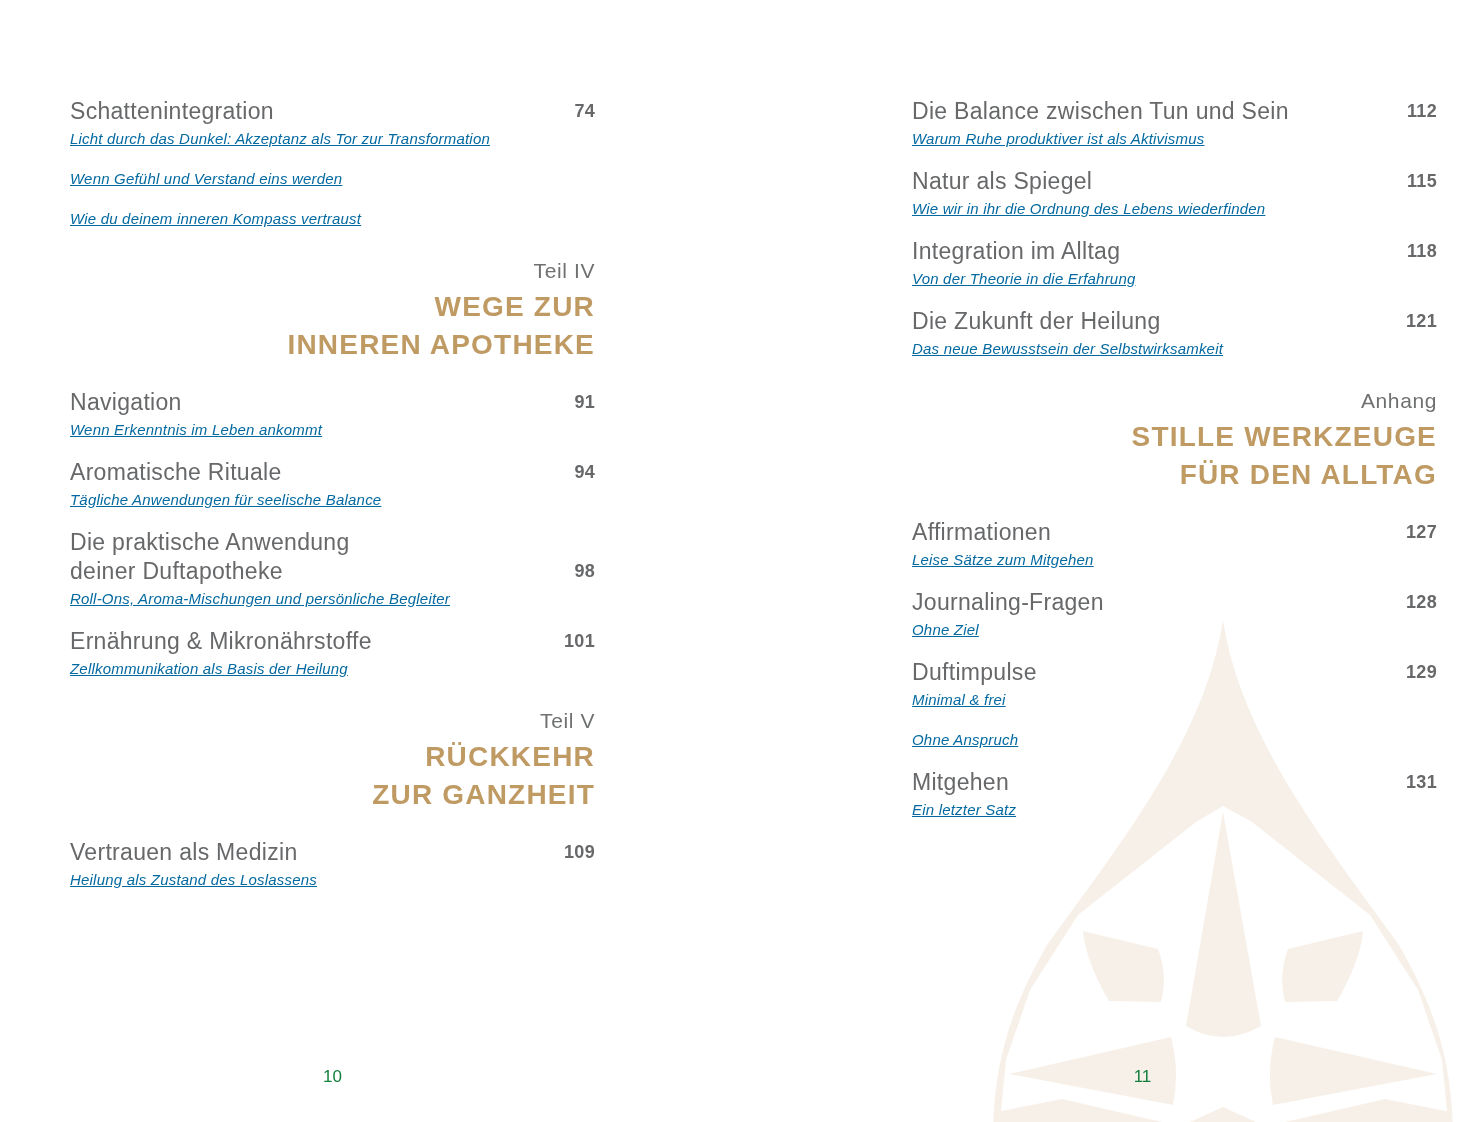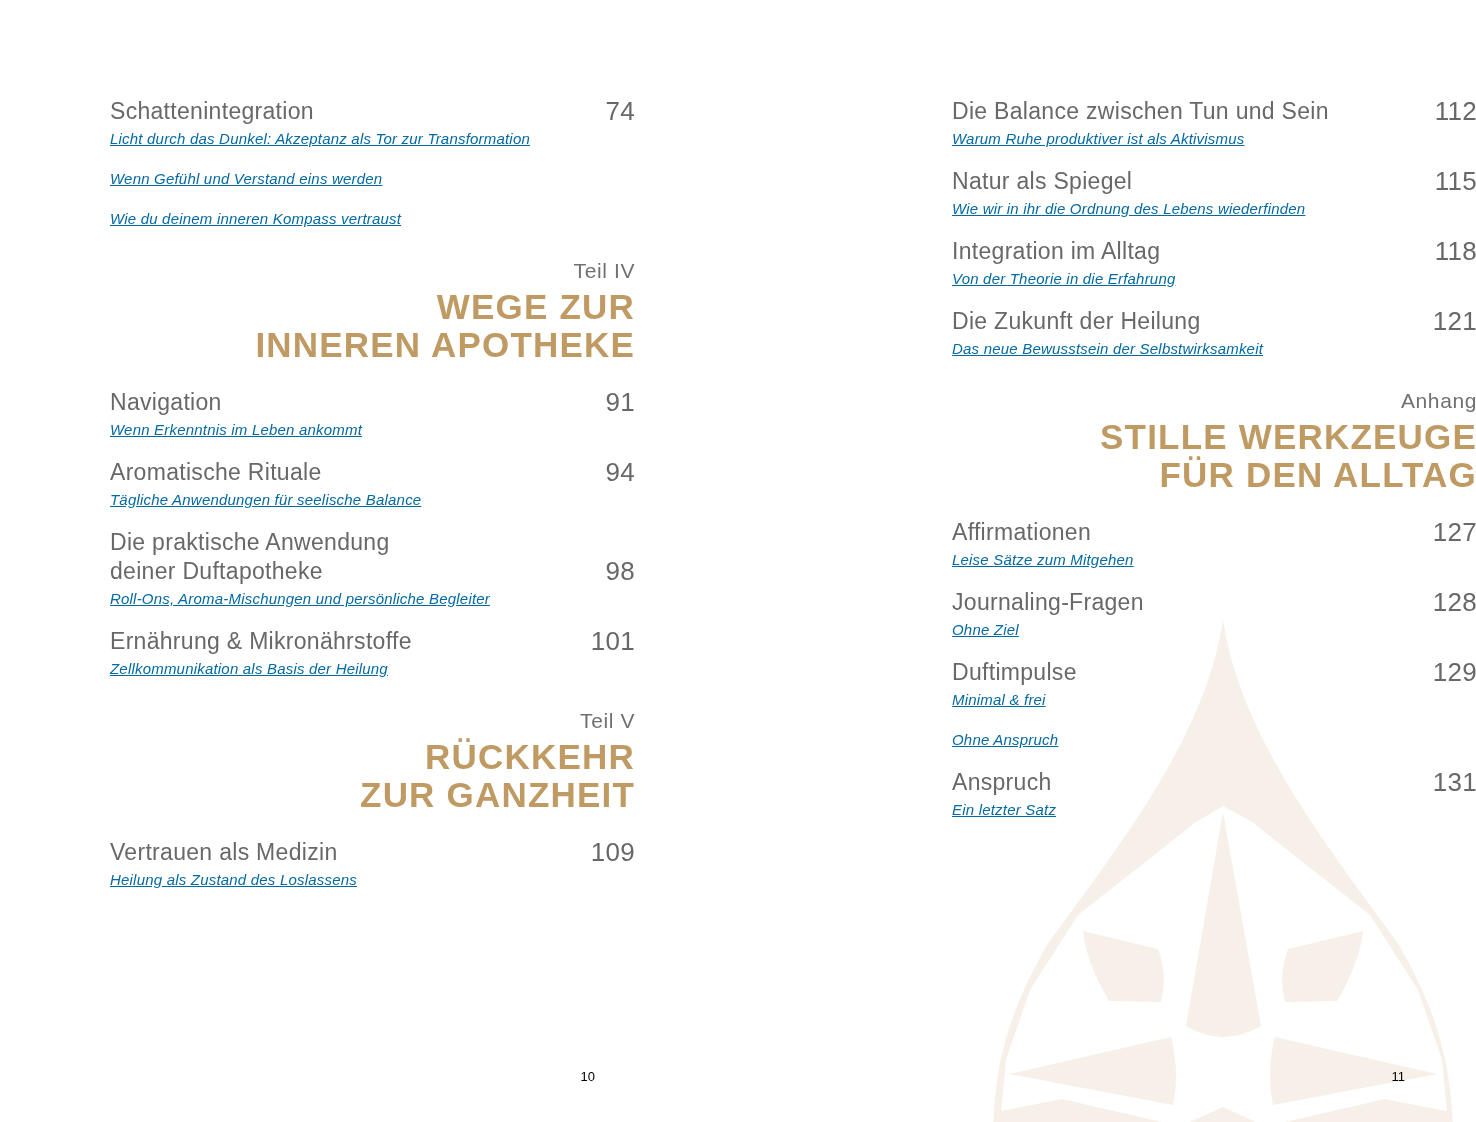--- a/index.html
+++ b/index.html
@@ -3,43 +3,43 @@
 <meta charset="utf-8">
 <style>
   html,body { margin:0; padding:0; }
   body {
     width:1476px; height:1122px;
     position:relative; overflow:hidden;
     background:#ffffff;
     font-family:"Liberation Sans", sans-serif;
   }
   .watermark { position:absolute; left:976px; top:608px; width:500px; height:514px; z-index:0; }
-  .col { position:absolute; top:97px; width:525px; z-index:2;margin-left:40px; }
+  .col { position:absolute; top:97px; width:525px; z-index:2; }
   .col-left  { left:70px;  }
   .col-right { left:912px; }
   .entry { margin-bottom:17px; }
   .entry-row { display:flex; justify-content:space-between; align-items:flex-end; }
   .entry-title {
     font-size:23px; line-height:29px; color:#67686a;
     letter-spacing:0.3px; white-space:pre-line; font-weight:400;
   }
-  .entry-page { font-size:26px; line-height:29px; color:#67686a; letter-spacing:0.3px; }
+  .entry-page { font-size:18px; line-height:29px; color:#67686a; letter-spacing:0.3px;font-weight:bold; }
   .entry-sub {
     font-size:15px; line-height:23px; font-style:italic;
     color:#0369a1; letter-spacing:0.2px; margin-top:1px;text-decoration:underline;
   }
   .section { text-align:right; margin-top:26px; margin-bottom:24px; }
   .section-kicker { font-size:21px; line-height:30px; color:#6f7071; letter-spacing:0.6px; }
   .section-heading {
-    font-size:35px; line-height:38px; font-weight:700; color:#bf9a63;
+    font-size:28px; line-height:38px; font-weight:700; color:#bf9a63;
     letter-spacing:1.2px; white-space:pre-line; margin-top:2px;
   }
   .pagenum {
-    position:absolute; top:1066px; width:525px; text-align:right;
-    font-size:13px; line-height:22px; color:#000000; z-index:2;
+    position:absolute; top:1066px; width:525px; text-align:center;
+    font-size:17px; line-height:22px; color:#15803d; z-index:2;
   }
   .pagenum-left  { left:70px; }
   .pagenum-right { left:880px; }
 </style>
 </head>
 <body>
 
 <svg class="watermark" viewBox="976 608 500 514" xmlns="http://www.w3.org/2000/svg" aria-hidden="true">
 
   <path fill="#f7f0e9" d="M1223,620
@@ -179,21 +179,21 @@
         <div class="entry-title">Duftimpulse</div>
         <div class="entry-page">129</div>
       </div>
       <div class="entry-sub">Minimal &amp; frei</div>
     </div>
     <div class="entry">
       <div class="entry-sub">Ohne Anspruch</div>
     </div>
     <div class="entry">
       <div class="entry-row">
-        <div class="entry-title">Anspruch</div>
+        <div class="entry-title">Mitgehen</div>
         <div class="entry-page">131</div>
       </div>
       <div class="entry-sub">Ein letzter Satz</div>
     </div>
   </div>
 
 <div class="pagenum pagenum-left">10</div>
 <div class="pagenum pagenum-right">11</div>
 
 </body></html>

